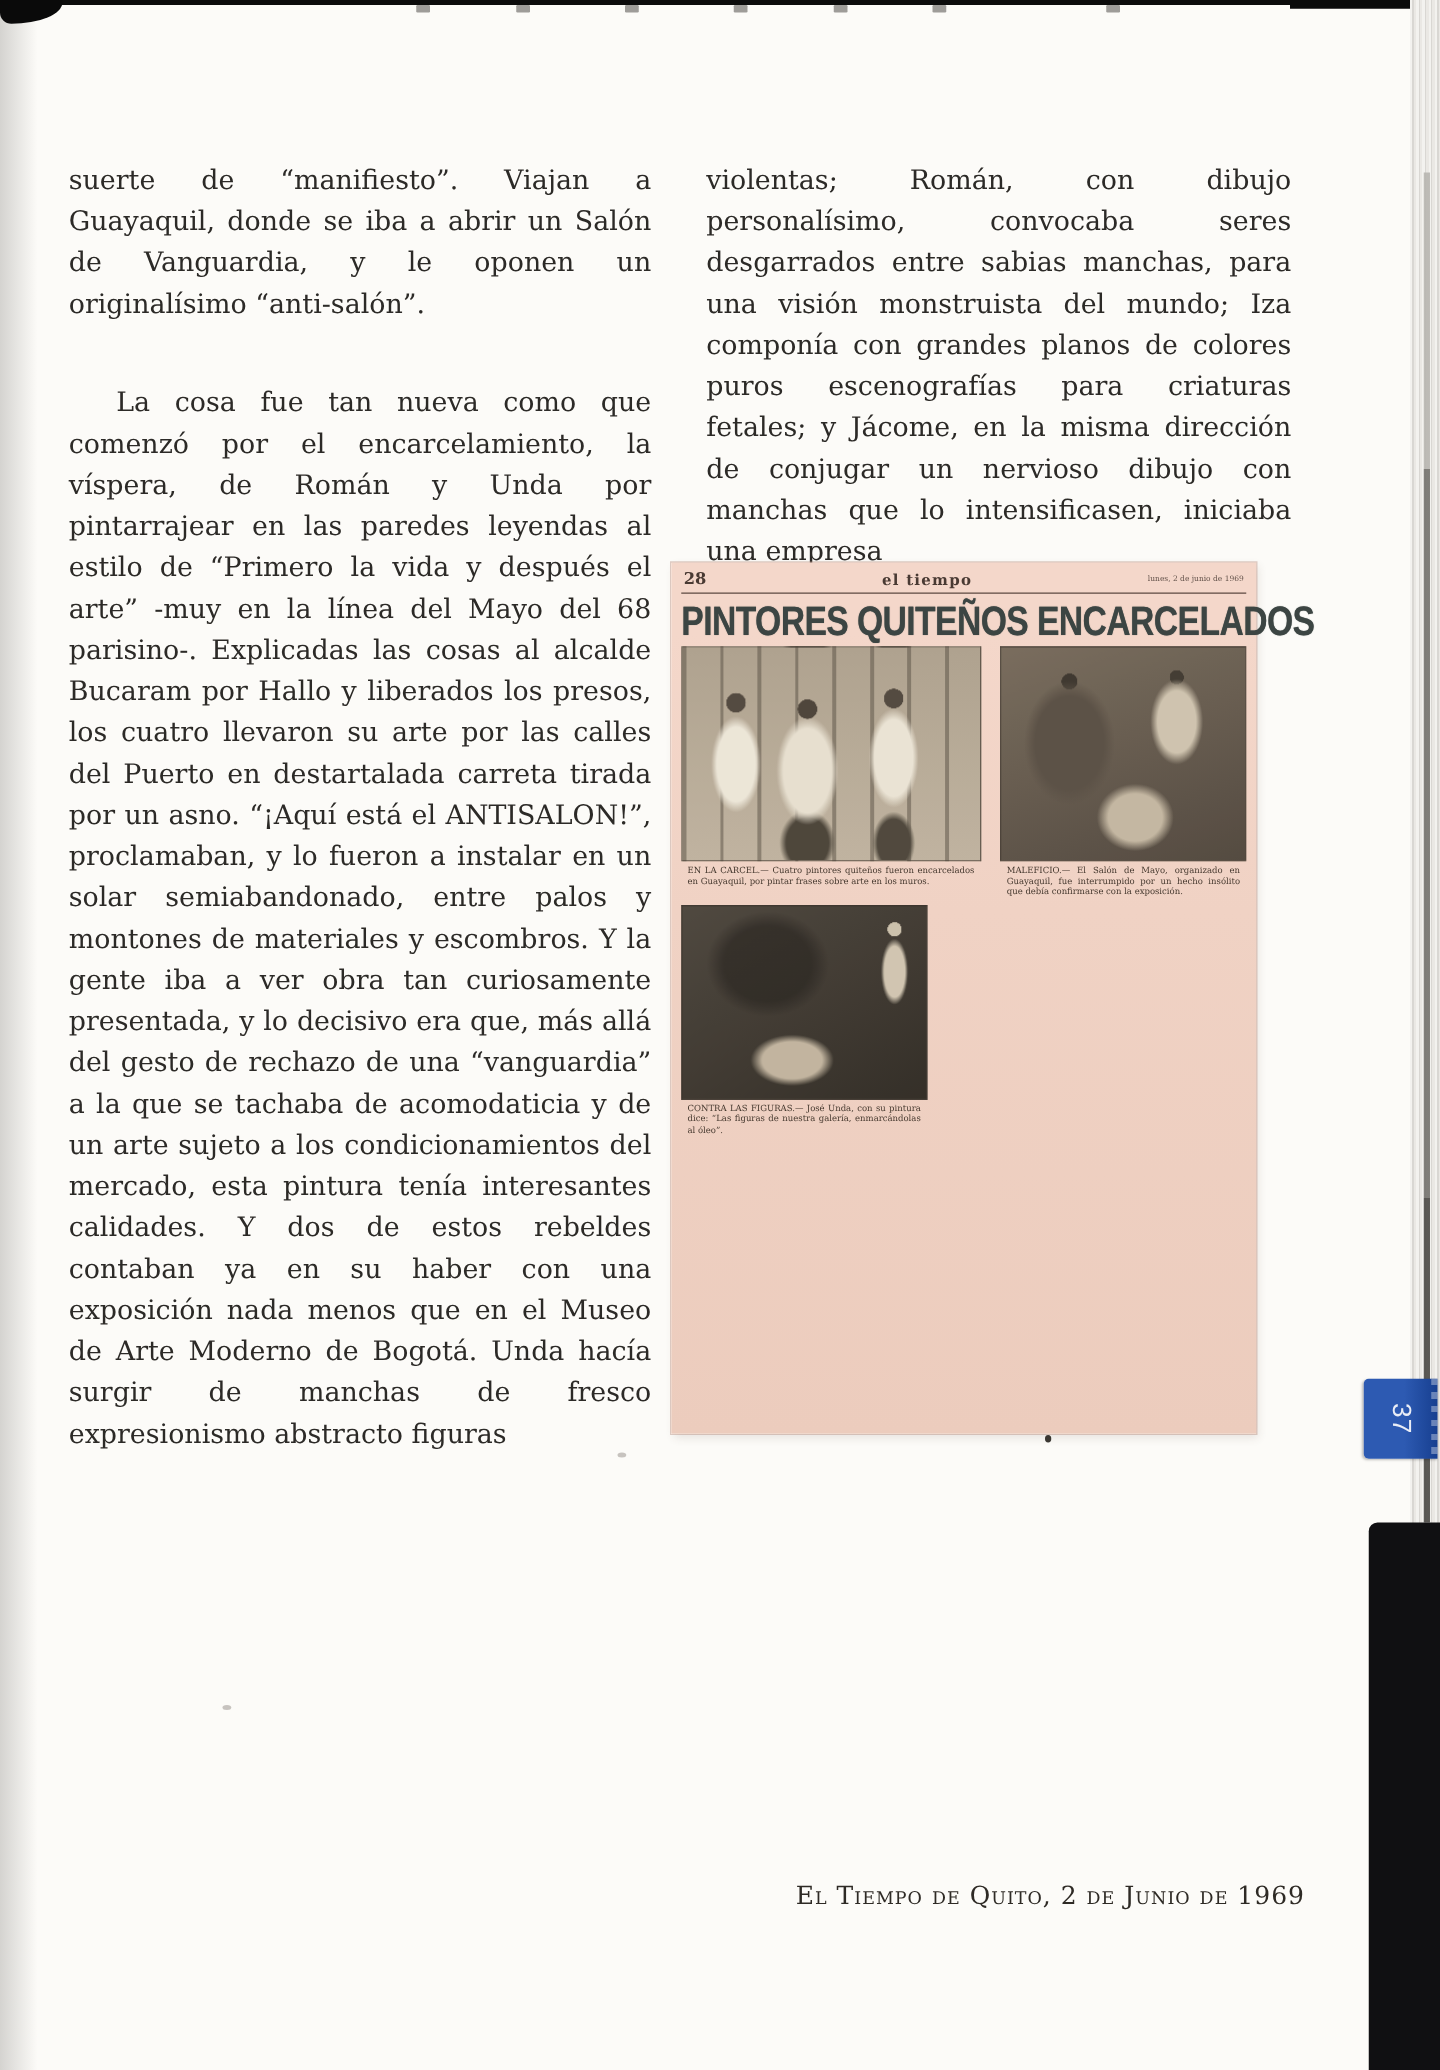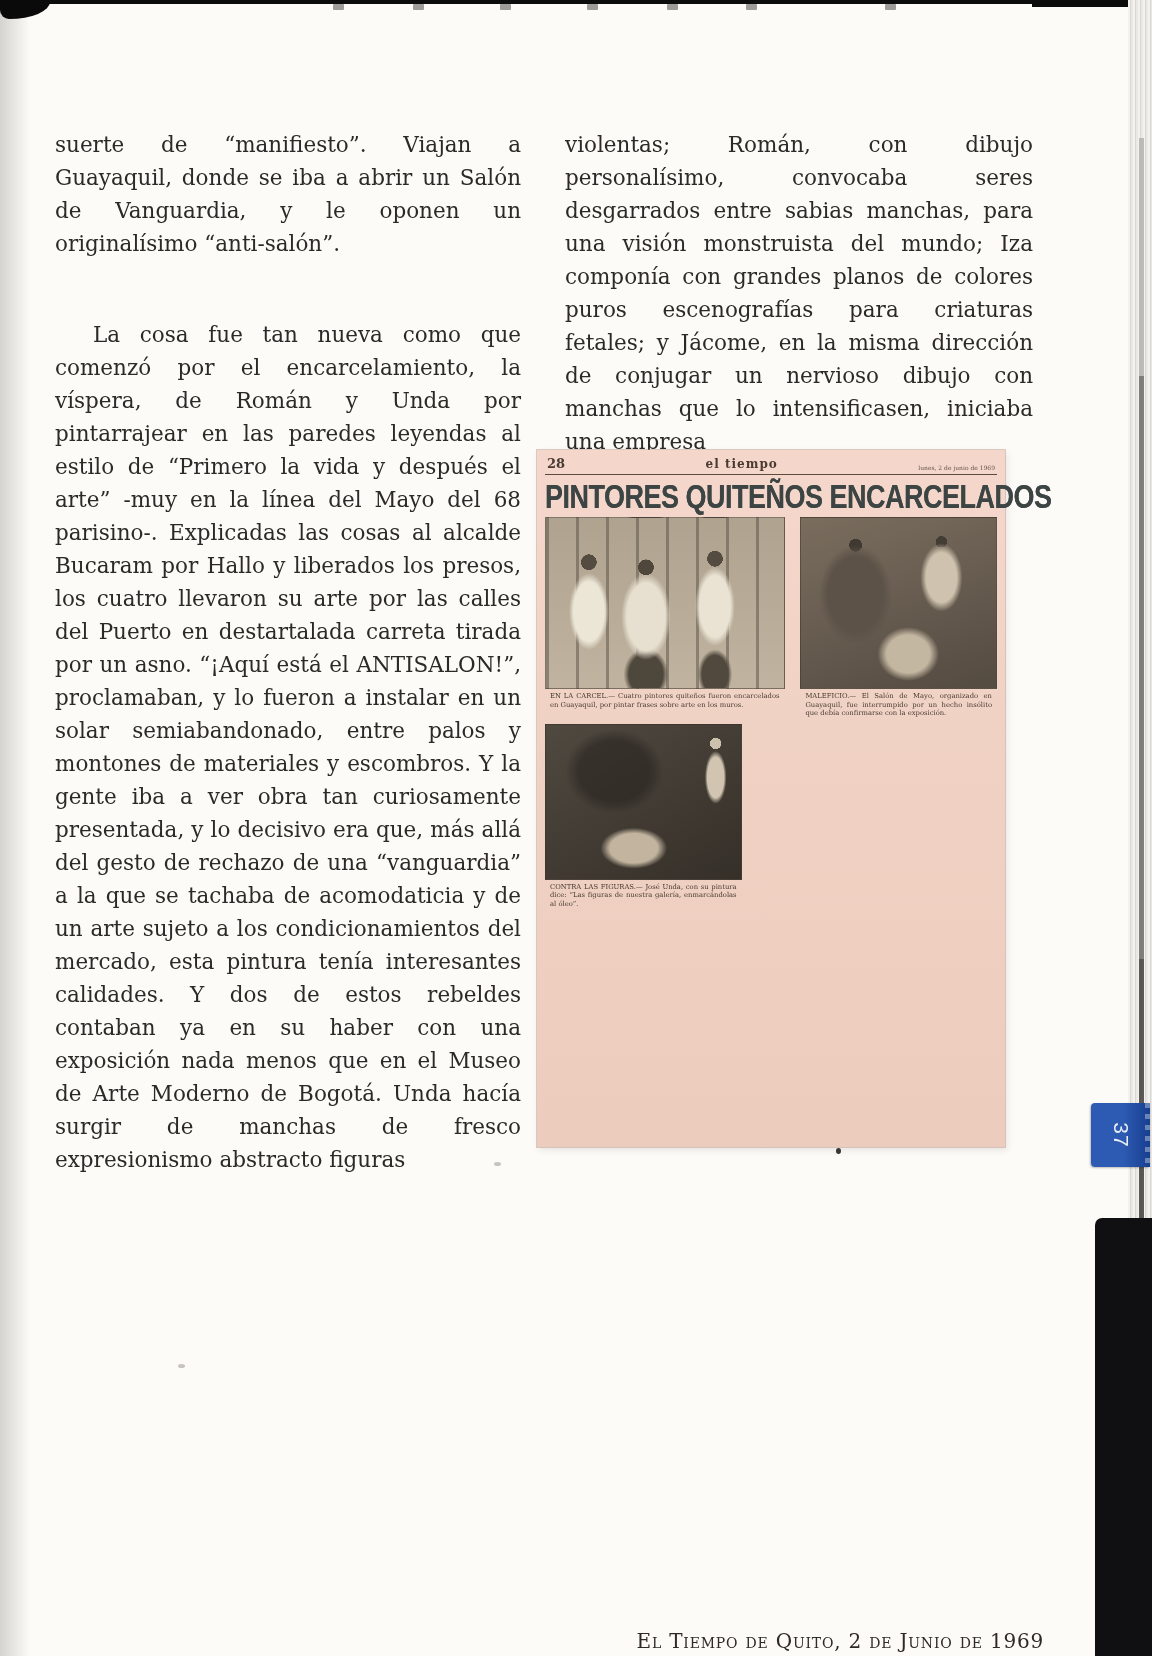--- a/index.html
+++ b/index.html
@@ -34,29 +34,29 @@
   .page-tab::after { content:""; position:absolute; right:0; top:0; width:5px; height:100%;
     background:repeating-linear-gradient(180deg, rgba(255,255,255,.35) 0 5px, transparent 5px 11px); }
   .page-tab .num { color:#e9edf6; font-size:21px; font-family:"Liberation Sans",sans-serif;
     transform:rotate(90deg); letter-spacing:1px; }
 
   
   .col { position:absolute; top:128px; font-size:21.5px; line-height:33px; color:#2c2a27;
     text-align:justify; }
   .col p { margin:0; }
   .col-left { left:55px; width:466px; }
-  .col-left p + p { margin-top:58px; text-indent:38px; }
+  .col-left p + p { margin-top:46px; text-indent:38px; }
   .col-right { left:541px; width:468px;margin-left:24px; }
 
   
   .clipping { position:absolute; left:537px; top:450px; width:468px; height:697px;
     background:linear-gradient(180deg,#f4d7ca 0 8%, #f0d2c4 40%, #ecccbd 100%);
     box-shadow:0 0 0 1px rgba(185,145,130,.45), 2px 3px 7px rgba(80,60,50,.12);
     padding:5px 8px; box-sizing:border-box; }
-  .np-header { display:flex; justify-content:space-between; align-items:flex-end;
+  .np-header { display:flex; justify-content:space-between; align-items:center;
     border-bottom:1.5px solid #5c4a41; padding:1px 2px 3px; color:#493a33; }
   .np-page { font-size:13px; font-weight:bold; }
   .np-masthead { font-size:12px; font-weight:bold; letter-spacing:1px; filter:blur(.3px); }
   .np-date { font-size:6px; filter:blur(.5px); opacity:.85; }
   .np-headline { font-family:"Liberation Sans",sans-serif; font-weight:bold; color:#3c4543;
     font-size:27px; letter-spacing:-.5px; white-space:nowrap; margin:4px 0 7px;
     transform:scaleY(1.22); transform-origin:top left; text-shadow:0 0 .6px rgba(55,65,62,.8); }
   .np-row { display:flex; justify-content:space-between; margin-bottom:3px; }
   .np-cell-l { width:53%; } .np-cell-r { width:43.5%; }
   .np-photo { width:100%; box-sizing:border-box; border:1px solid rgba(70,55,45,.5);
@@ -107,21 +107,21 @@
   .photo-6 { background:
     radial-gradient(circle 8px at 87% 12%, #d3c3a6 0 70%, transparent 72%),
     radial-gradient(ellipse 18px 44px at 87% 34%, #d8c8ab 0 46%, transparent 60%),
     radial-gradient(ellipse 52px 32px at 45% 80%, #c9b698 0 46%, transparent 64%),
     radial-gradient(ellipse 70px 60px at 35% 30%, rgba(30,26,20,.5) 0 50%, transparent 70%),
     linear-gradient(150deg,#50463a,#332c22); }
 
   .mark-dot { position:absolute; left:836px; top:1148px; width:5px; height:6px;
     background:#3a3732; border-radius:50%; }
 
-  .footer { position:absolute; top:1629px; right:108px; font-variant:small-caps;
+  .footer { position:absolute; top:1504px; right:108px; font-variant:small-caps;
     font-size:20px; letter-spacing:.8px; color:#2e2a25; }
 </style>
 </head>
 <body>
 
 <div class="page">
 
   <div class="left-shade"></div>
   <div class="top-bar"></div>
   <div class="top-wedge"></div>

